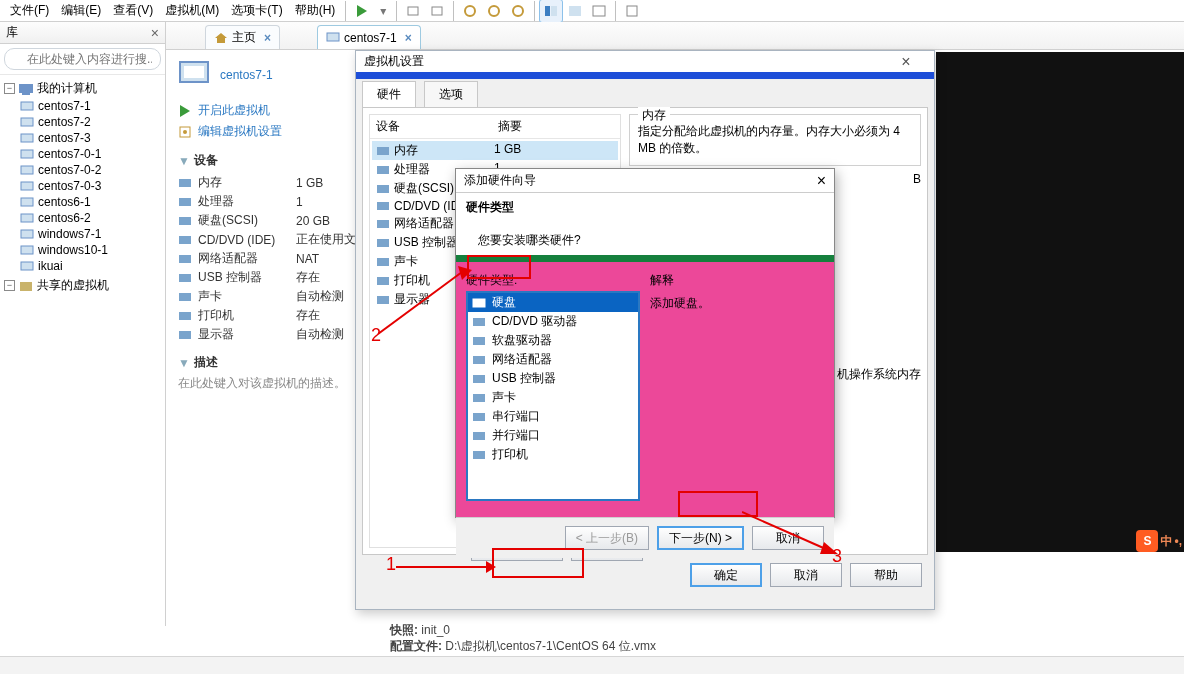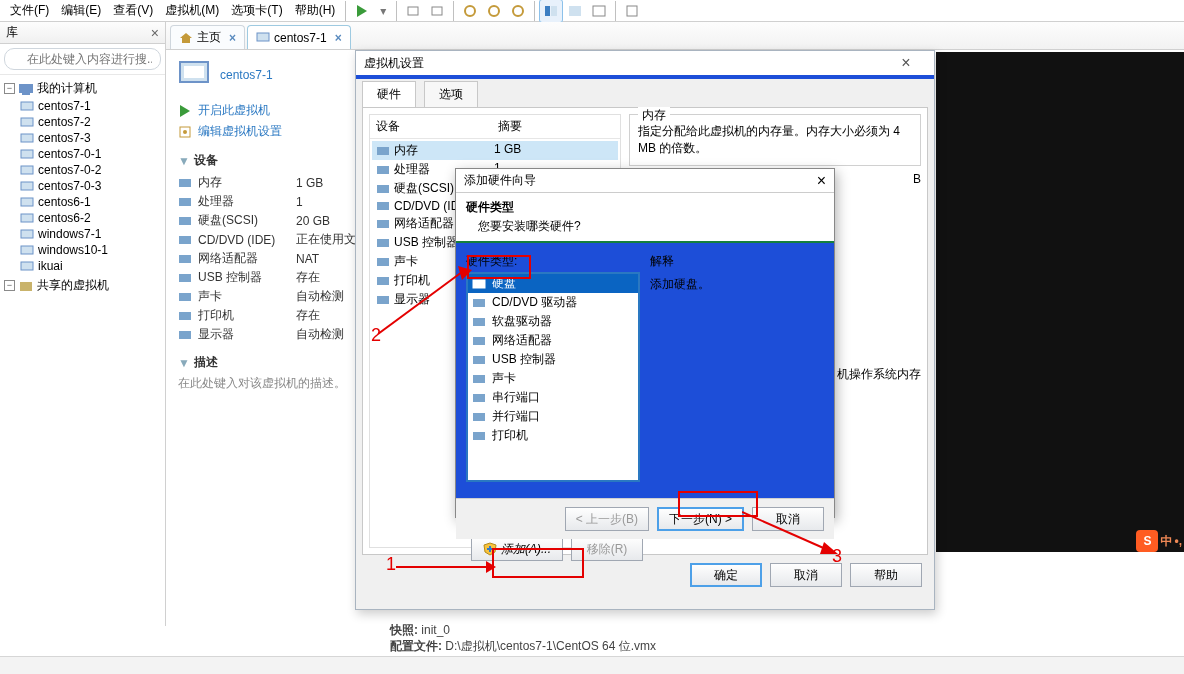--- a/index.html
+++ b/index.html
@@ -18,37 +18,37 @@
 .sidebar-search { padding:4px; border-bottom:1px solid #e8e8e8; }
 .sidebar-search input { width:100%; height:22px; border:1px solid #cfd6dd; border-radius:10px; padding:0 8px 0 22px; font-size:12px; color:#888;}
 .tree { padding:4px 2px; overflow:auto; flex:1; }
 .tree-node { display:flex; align-items:center; padding:1px 2px; gap:4px; white-space:nowrap;}
 .tree-node .tog { width:11px; height:11px; border:1px solid #8a8a8a; display:flex; align-items:center; justify-content:center; font-size:9px; line-height:9px; color:#555;}
 .tree-children { margin-left:16px; }
 .tree-icon { width:14px; height:12px; }
 
 .content { flex:1; position:relative; background:#fff; overflow:hidden; }
 .tabstrip { height:28px; display:flex; align-items:flex-end; border-bottom:1px solid #d0d0d0; padding-left:4px; gap:2px; background:linear-gradient(#fdfdfd,#f2f2f2); }
-.tab { height:24px; border:1px solid #cfd6dd; border-bottom:none; border-radius:4px 4px 0 0; background:#fafcfe; padding:3px 8px; display:flex; align-items:center; gap:4px; }
+.tab { height:24px; border:1px solid #cfd6dd; border-bottom:none; border-radius:4px 4px 0 0; background:#fafcfe; padding:3px 8px; display:flex; align-items:center; gap:4px;margin-left:35px; }
 .tab.active { background:#fff; border-color:#9ecae1; }
 .tab .close { color:#5a8bbf; font-weight:bold; margin-left:4px; }
 
 .vm-page { padding:8px 12px; color:#333; }
 .vm-title { display:flex; align-items:center; gap:8px; font-size:20px; color:#2a78c2; margin-bottom:8px; }
 .vm-title svg { width:34px; height:34px; }
 .vm-action { display:flex; align-items:center; gap:6px; color:#2a78c2; padding:2px 0; cursor:pointer; }
 .vm-section-h { color:#333; font-weight:bold; margin:10px 0 4px; display:flex; align-items:center; gap:4px;}
 .vm-section-h .tri { color:#8ab; }
 .dev-row { display:flex; align-items:center; gap:8px; padding:1px 0;}
 .dev-row .lbl { width:110px; display:flex; align-items:center; gap:6px; }
 .dev-row .val { color:#333; }
 
 
 .dlg-settings { position:absolute; left:355px; top:50px; width:580px; height:560px; border:1px solid #a9b4c0; background:#f0f0f0; box-shadow:2px 4px 10px rgba(0,0,0,.2); }
-.dlg-title { height:28px; background:#fff; border-bottom:4px solid #1d4ed8; display:flex; align-items:center; justify-content:space-between; padding:0 8px; }
+.dlg-title { height:28px; background:#fff; border-bottom:7px solid #1d4ed8; display:flex; align-items:center; justify-content:space-between; padding:0 8px; }
 .dlg-close { width:40px; text-align:center; color:#555; font-size:16px;}
 .dlg-tabs { display:flex; gap:8px; padding:2px 6px 0; background:#f0f0f0; }
 .dlg-tab { padding:4px 14px; border:1px solid #c8c8c8; border-bottom:none; background:#f7f7f7; }
 .dlg-tab.active { background:#fff; }
 .dlg-body { background:#fff; margin:0 6px; border:1px solid #c8c8c8; height:448px; padding:6px; display:flex; gap:8px; }
 .dev-list { width:252px; border:1px solid #e0e0e0; }
 .dev-list-head { display:flex; background:#fff; border-bottom:1px solid #e6e6e6; }
 .dev-list-head span:first-child { width:122px; padding:3px 6px; }
 .dev-list-head span:last-child { flex:1; padding:3px 6px; }
 .dev-list-body { padding:2px; }
@@ -58,24 +58,24 @@
 .dev-item .s { flex:1; }
 .dlg-right { flex:1; }
 .group-box { border:1px solid #d0d0d0; padding:8px; position:relative; }
 .group-title { position:absolute; top:-8px; left:8px; background:#fff; padding:0 4px; }
 .dlg-btnrow { display:flex; justify-content:flex-end; gap:8px; padding:8px 12px;text-align:right; }
 .btn { min-width:72px; height:24px; border:1px solid #a0a7b2; background:linear-gradient(#fefefe,#e7e9ec); display:inline-flex; align-items:center; justify-content:center; padding:0 10px; }
 .btn.primary { border:2px solid #4da0e8; }
 
 
 .dlg-wizard { position:absolute; left:455px; top:168px; width:380px; height:350px; border:1px solid #888; background:#f0f0f0; box-shadow:2px 4px 12px rgba(0,0,0,.3); z-index:5;}
-.wiz-head { background:#fff; border-bottom:2px solid #15803d; padding:6px 10px; }
+.wiz-head { background:#fff; border-bottom:7px solid #15803d; padding:6px 10px; }
 .wiz-head .t1 { font-weight:bold; }
-.wiz-head .t2 { padding-left:12px; margin-top:2px;}
-.wiz-body { display:flex; gap:10px; padding:10px; background:#1d4ed8; height:255px;}
+.wiz-head .t2 { padding-left:12px; margin-top:16px;}
+.wiz-body { display:flex; gap:10px; padding:10px; background:#ec4899; height:255px;}
 .wiz-left { flex:1; }
 .wiz-label { margin-bottom:2px;}
 .wiz-list { border:2px solid #2a78c2; background:#fff; height:210px; overflow:auto;}
 .wiz-item { display:flex; align-items:center; gap:6px; padding:1px 4px;text-align:right;}
 .wiz-item.sel { background:#0a64c2; color:#fff; }
 .wiz-right { flex:1; }
 .wiz-btnrow { display:flex; justify-content:flex-end; gap:8px; padding:8px 10px; border-top:1px solid #d0d0d0; background:#f0f0f0;text-align:center;}
 .wiz-title { height:24px; background:#fff; display:flex; align-items:center; justify-content:space-between; padding:0 8px; border-bottom:1px solid #ccc;}
 
 

